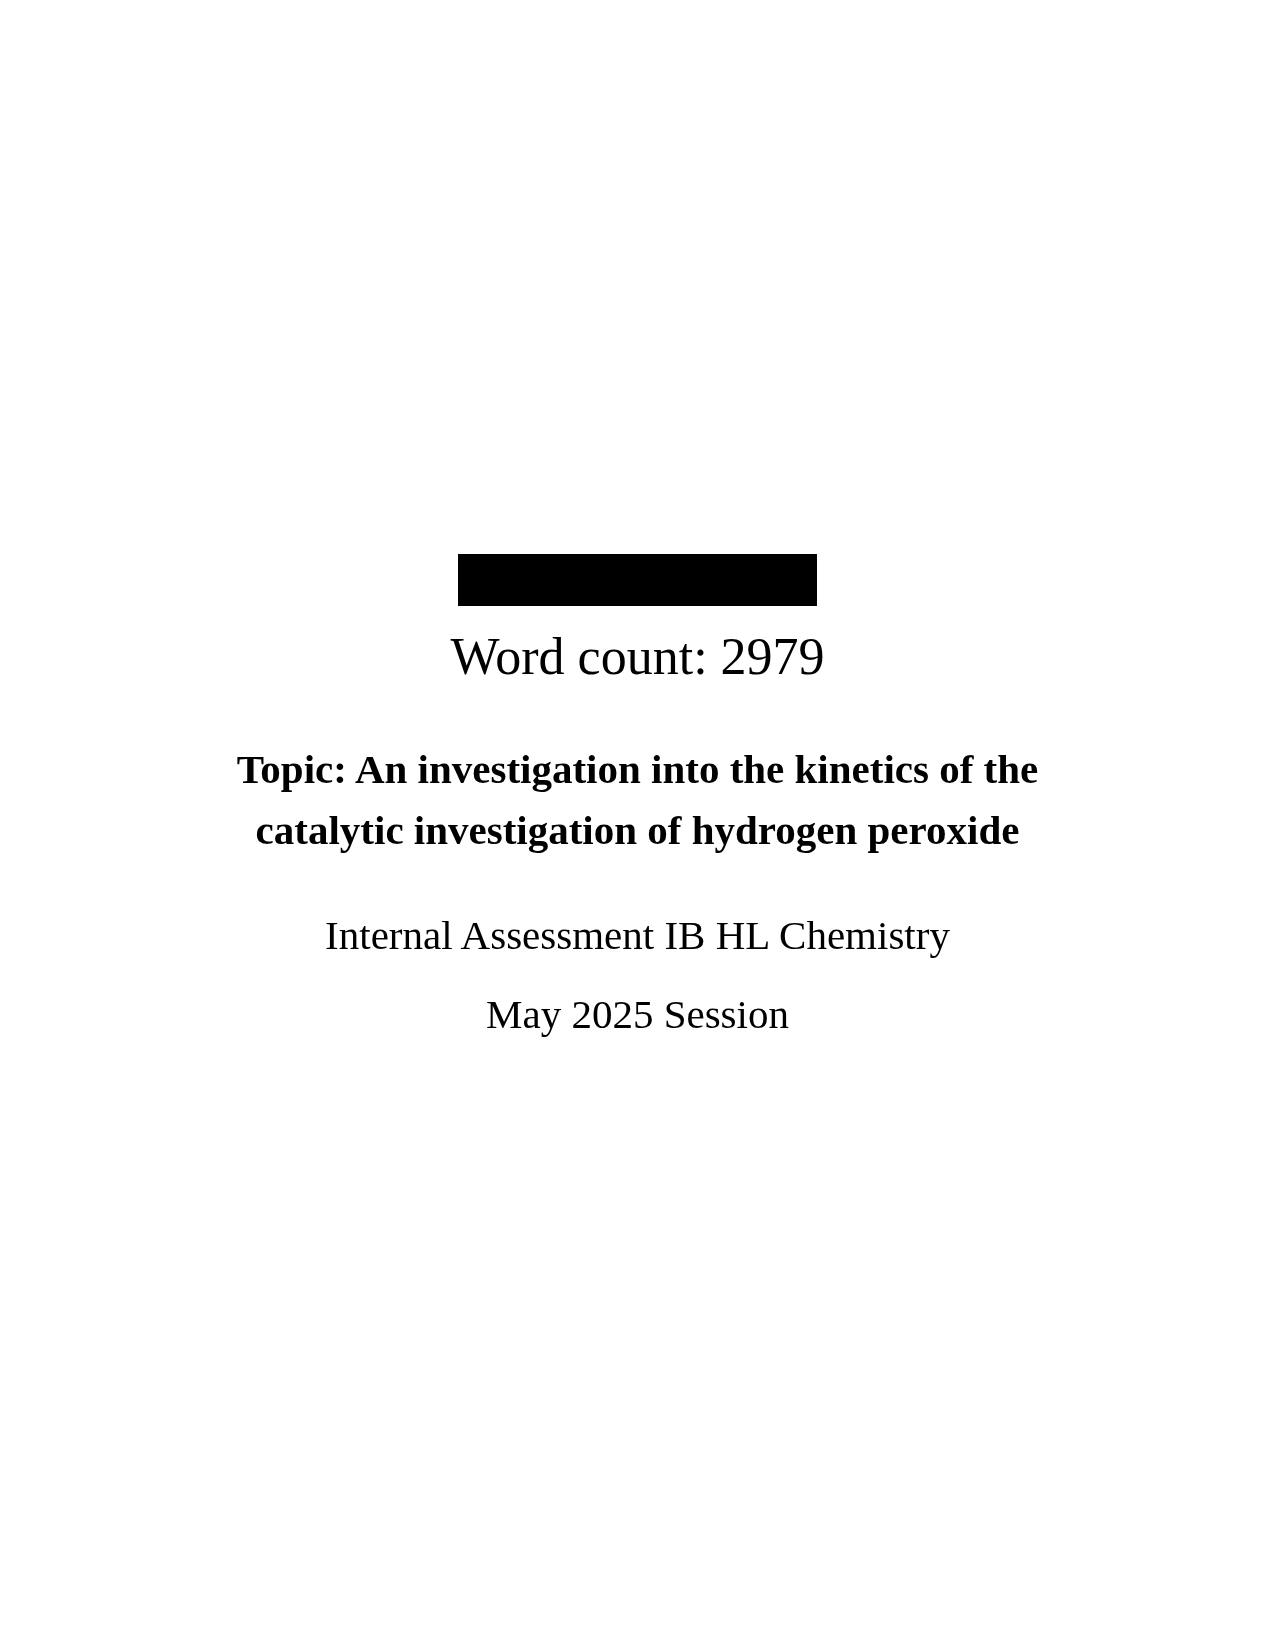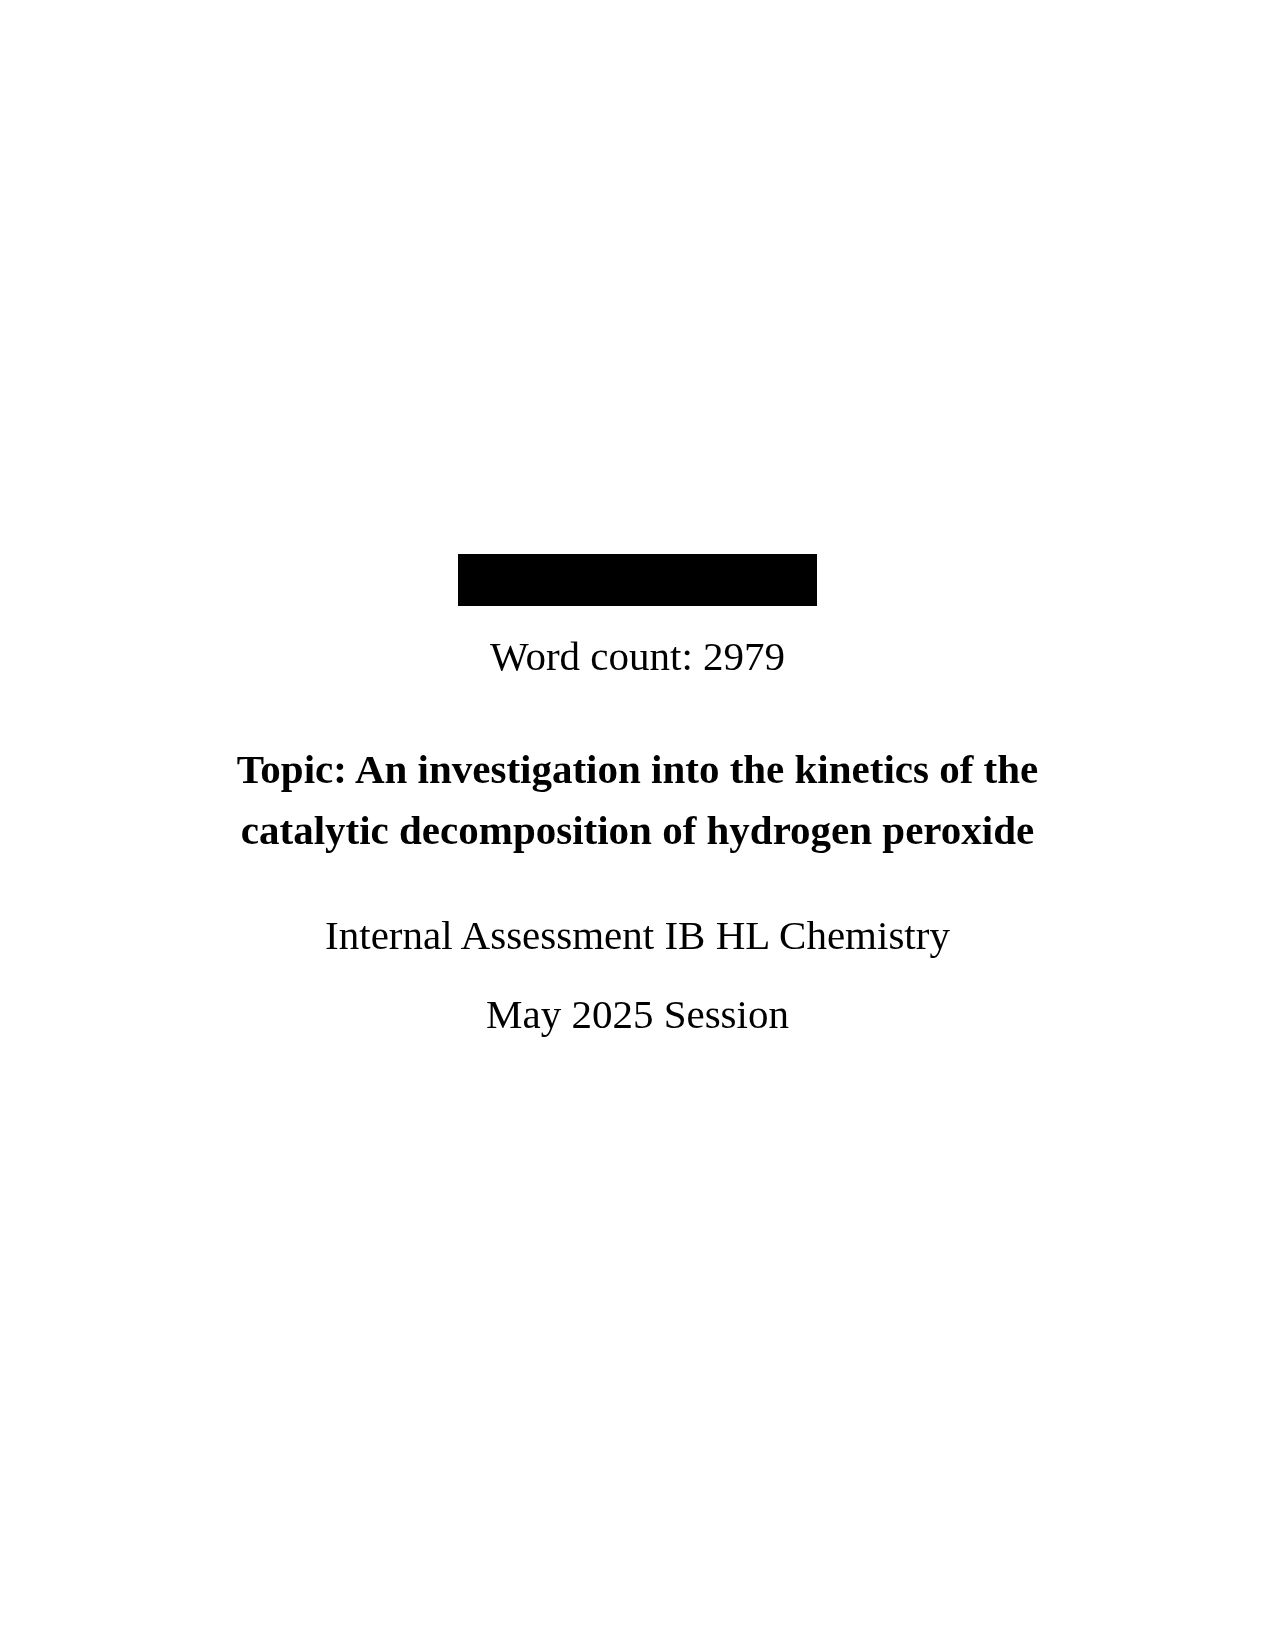--- a/index.html
+++ b/index.html
@@ -26,21 +26,21 @@
   }
   .centered-line {
     position: absolute;
     left: 0;
     width: 100%;
     text-align: center;
     white-space: nowrap;
   }
   .word-count {
     top: 633px;
-    font-size: 41px;
+    font-size: 52px;
     line-height: 47px;
     font-weight: normal;
   }
   .topic-title {
     top: 739px;
     font-size: 41px;
     line-height: 61px;
     font-weight: bold;
   }
   .assessment-line {
@@ -60,20 +60,20 @@
 <body>
 
 <div class="page">
 
   <div class="redaction-bar"></div>
 
   <div class="centered-line word-count">Word count: 2979</div>
 
   <div class="centered-line topic-title">
     <div>Topic: An investigation into the kinetics of the</div>
-    <div>catalytic decomposition of hydrogen peroxide</div>
+    <div>catalytic investigation of hydrogen peroxide</div>
   </div>
 
   <div class="centered-line assessment-line">Internal Assessment IB HL Chemistry</div>
 
   <div class="centered-line session-line">May 2025 Session</div>
 
 </div>
 
 </body></html>

